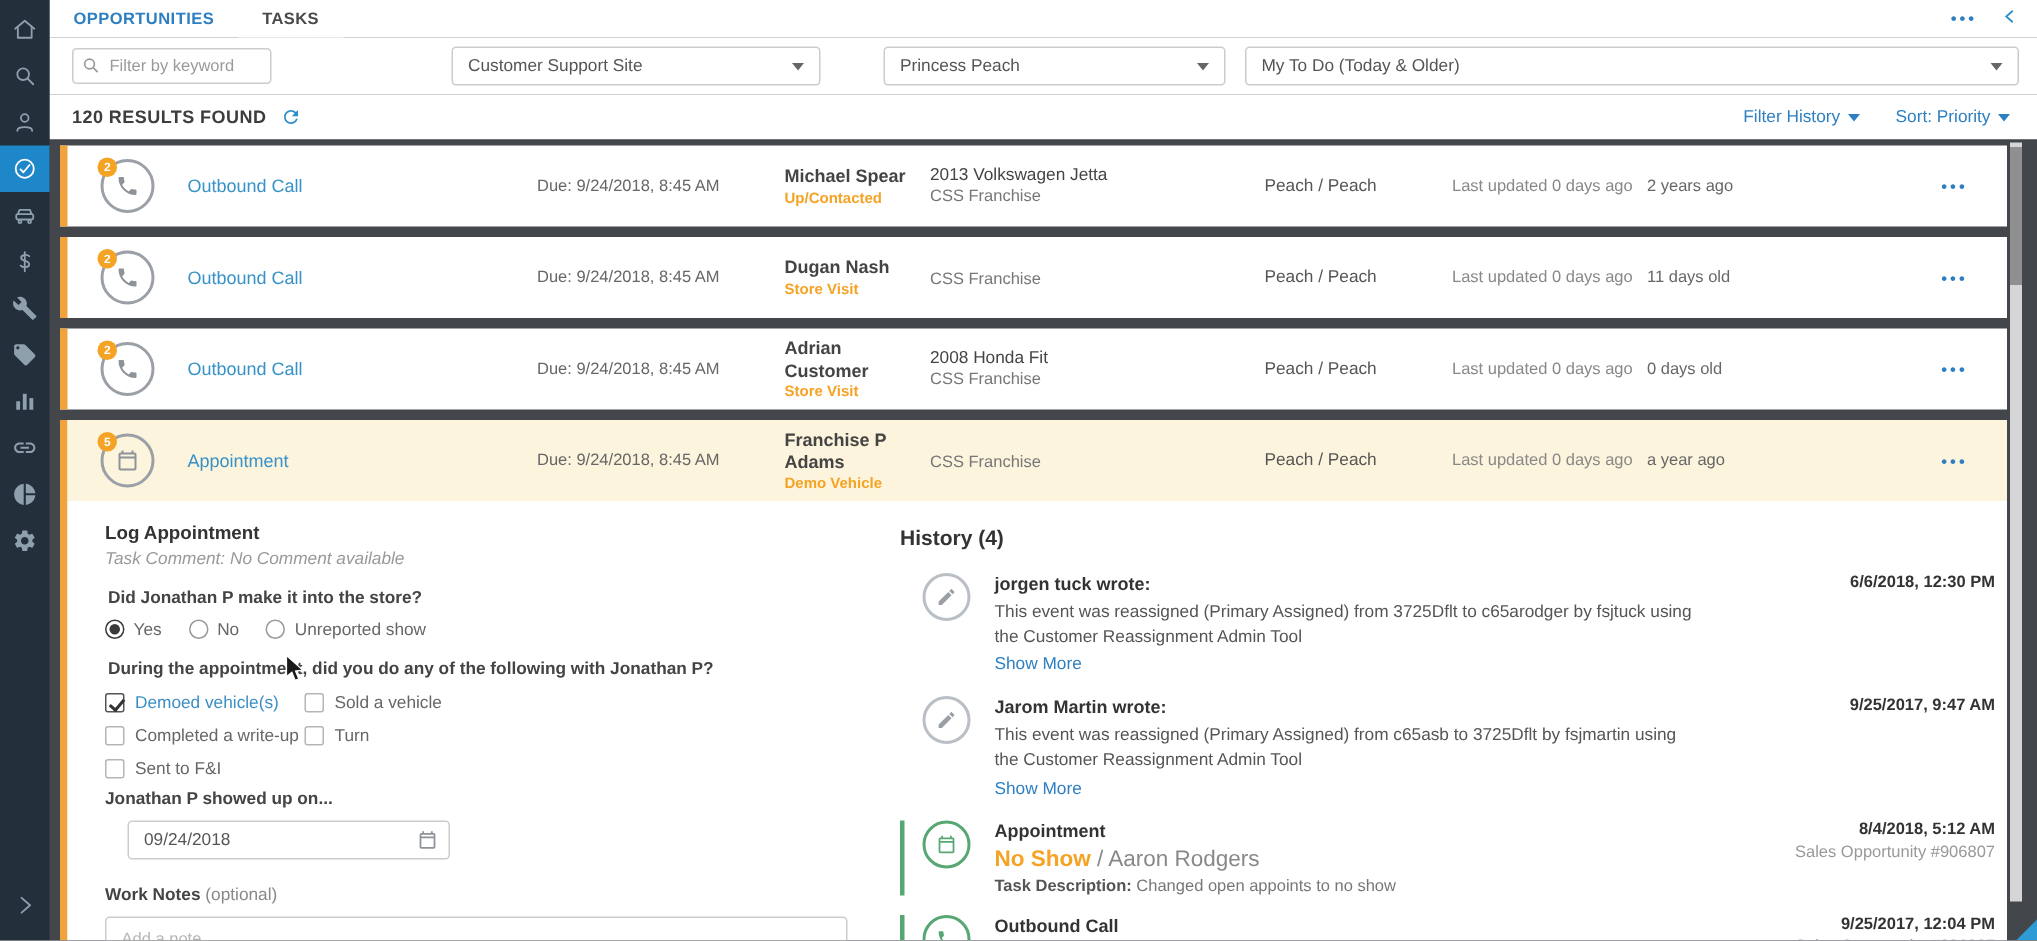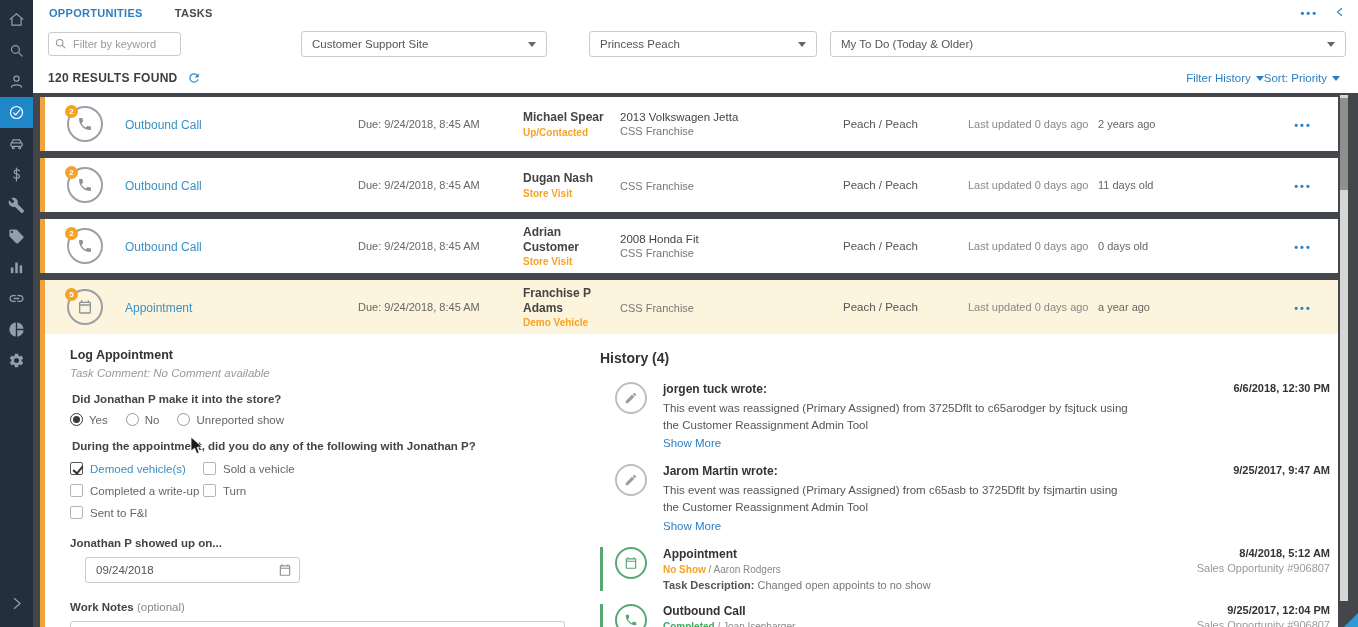--- a/index.html
+++ b/index.html
@@ -38,21 +38,21 @@
             padding:0 10px; font-size:11.5px; color:#555; cursor:pointer; }
   .select .car { margin-left:auto; width:0; height:0; border-left:4px solid transparent; border-right:4px solid transparent; border-top:5px solid #666; }
   .sel-site { width:246px; margin-left:122px; }
   .sel-todo { width:516px; margin-left:13px; }
   .sel-user { width:228px; margin-left:auto; }
 
   .resultsbar { height:30px; background:#ffffff; display:flex; align-items:center; padding:0 18px 0 15px; flex:none; }
   .results-count { font-size:12px; font-weight:700; color:#3d3d3d; letter-spacing:.3px; }
   .refresh { margin-left:9px; cursor:pointer; display:flex; }
   .refresh svg { width:14px; height:14px; fill:#2d8fc9; }
-  .resultsbar-right { margin-left:auto; display:flex; align-items:center; }
+  .resultsbar-right { margin-left:auto; display:flex; align-items:center; gap:24px; }
   .blue-link { color:#2d7fc1; font-size:11.5px; cursor:pointer; display:flex; align-items:center; }
   .blue-link .car { margin-left:5px; width:0; height:0; border-left:4px solid transparent; border-right:4px solid transparent; border-top:5px solid #2d7fc1; }
 
   
   .list { flex:1; background:#43474c; padding:4px 0 0 7px; display:flex; flex-direction:column; position:relative; overflow:hidden; }
   .card { width:1298px; background:#ffffff; border-left:5px solid #f0a23c; margin-bottom:7px; flex:none; }
   .card.expanded { margin-bottom:0; flex:1; display:flex; flex-direction:column; }
   .row { display:grid; grid-template-columns:80px 233px 165px 97px 223px 125px 130px 1fr 70px; align-items:center; height:54px; }
   .row.hl { background:#fdf4dd; }
   .icon-cell { display:flex; justify-content:center; }
@@ -85,21 +85,21 @@
   .radio { position:relative; width:13px; height:13px; border:1px solid #999; border-radius:50%; margin-right:6px; background:#fff; flex:none; }
   .radio.selected { border-color:#3a3a3a; }
   .radio.selected::after { content:""; position:absolute; left:2px; top:2px; right:2px; bottom:2px; background:#3a3a3a; border-radius:50%; }
   .cb-grid { display:grid; grid-template-columns:133px 170px; row-gap:9px; margin-top:10px; }
   .cb { display:flex; align-items:center; font-size:11.5px; color:#666; cursor:pointer; }
   .box { position:relative; width:13px; height:13px; border:1px solid #b5b5b5; border-radius:2px; background:#fff; margin-right:7px; flex:none; }
   .cb.checked .box { border-color:#555; }
   .cb.checked .box::after { content:""; position:absolute; left:3.5px; top:0.5px; width:4px; height:8px;
                             border:solid #333; border-width:0 2px 2px 0; transform:rotate(40deg); }
   .cb.checked .cb-label { color:#3b8fc4; }
-  .showed { margin-top:18px; }
+  .showed { margin-top:8px; }
   .date-wrap { position:relative; width:215px; margin-left:15px; margin-top:8px; }
   .date-wrap input { width:215px; height:26px; border:1px solid #cccccc; border-radius:3px; padding:0 28px 0 10px;
                      font-size:11.5px; color:#555; font-family:inherit; }
   .date-wrap svg { position:absolute; right:8px; top:6px; width:14px; height:14px; fill:#8d9399; }
   .notes { margin-top:18px; }
   .notes-label { font-size:11.5px; color:#444; }
   .notes-label b { font-weight:700; }
   .notes-opt { color:#888; font-weight:400; }
   .notes textarea { width:495px; height:52px; border:1px solid #cccccc; border-radius:3px; margin-top:8px;
                     padding:8px 10px; font-size:11px; color:#555; resize:none; font-family:inherit; }
@@ -112,21 +112,21 @@
   .hist-item.task { border-left-color:#57a773; }
   .hist-icon { width:32px; height:32px; border:2px solid #b9bfc4; border-radius:50%; flex:none;
                display:flex; align-items:center; justify-content:center; }
   .hist-icon svg { width:14px; height:14px; fill:#9aa0a5; }
   .hist-icon.green { border-color:#57a773; }
   .hist-icon.green svg { fill:#57a773; }
   .hist-body { flex:1; padding:0 16px; min-width:0; }
   .hist-author, .h-title { font-size:12px; font-weight:700; color:#333; }
   .hist-text { font-size:11.5px; color:#555; line-height:1.45; margin-top:4px; max-width:545px; }
   .show-more { display:inline-block; color:#2d7fc1; font-size:11.5px; margin-top:4px; cursor:pointer; }
-  .h-status { font-size:10px; margin-top:3px; }
+  .h-status { font-size:15px; margin-top:3px; }
   .st.orange { color:#f5a325; font-weight:700; }
   .st.green { color:#3faa5c; font-weight:700; }
   .per { color:#888; }
   .h-desc { font-size:11px; color:#777; margin-top:4px; }
   .h-desc .dl { font-weight:700; color:#555; }
   .hist-meta { width:185px; flex:none; text-align:right; font-size:11px; }
   .hist-date { font-weight:700; color:#333; }
   .hist-ref { color:#999; margin-top:3px; }
   .hist-ref:empty { display:none; }
 

